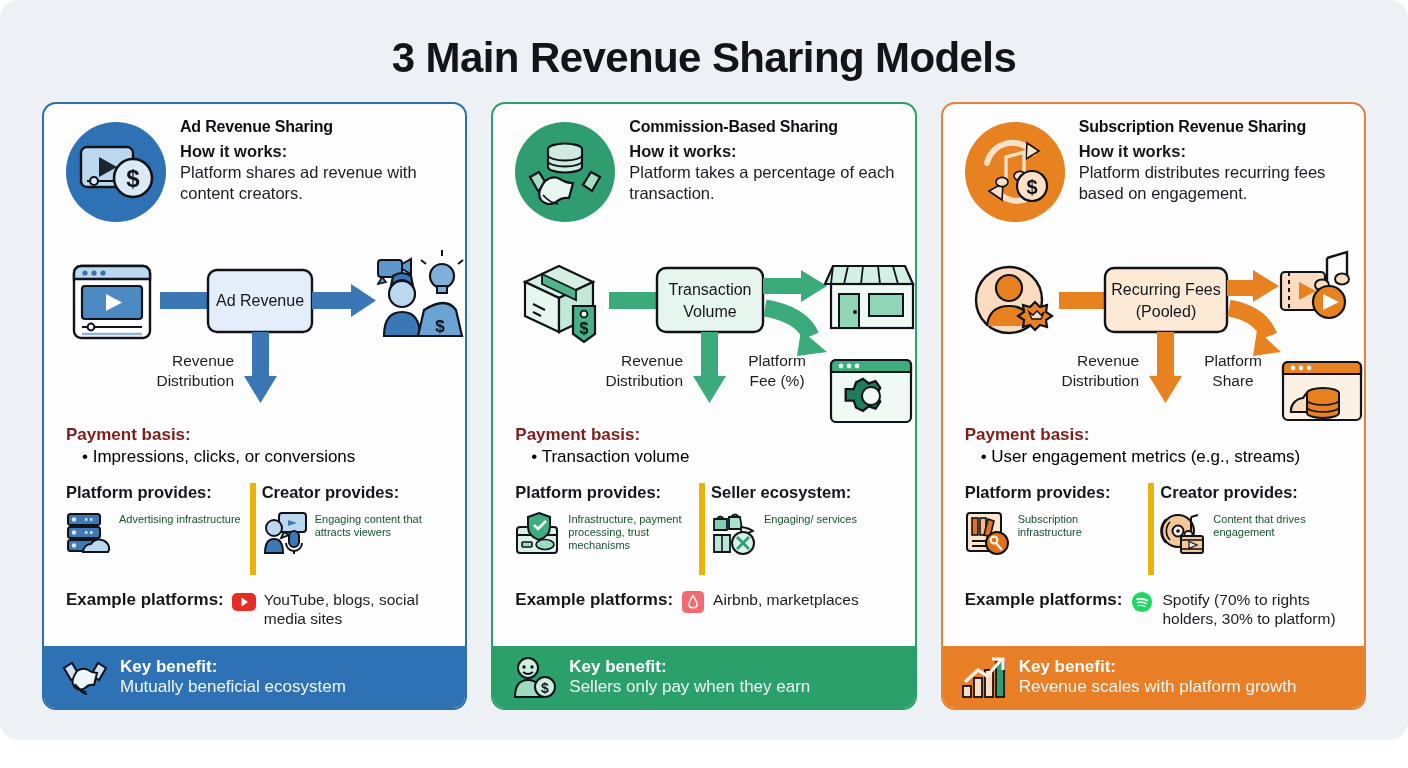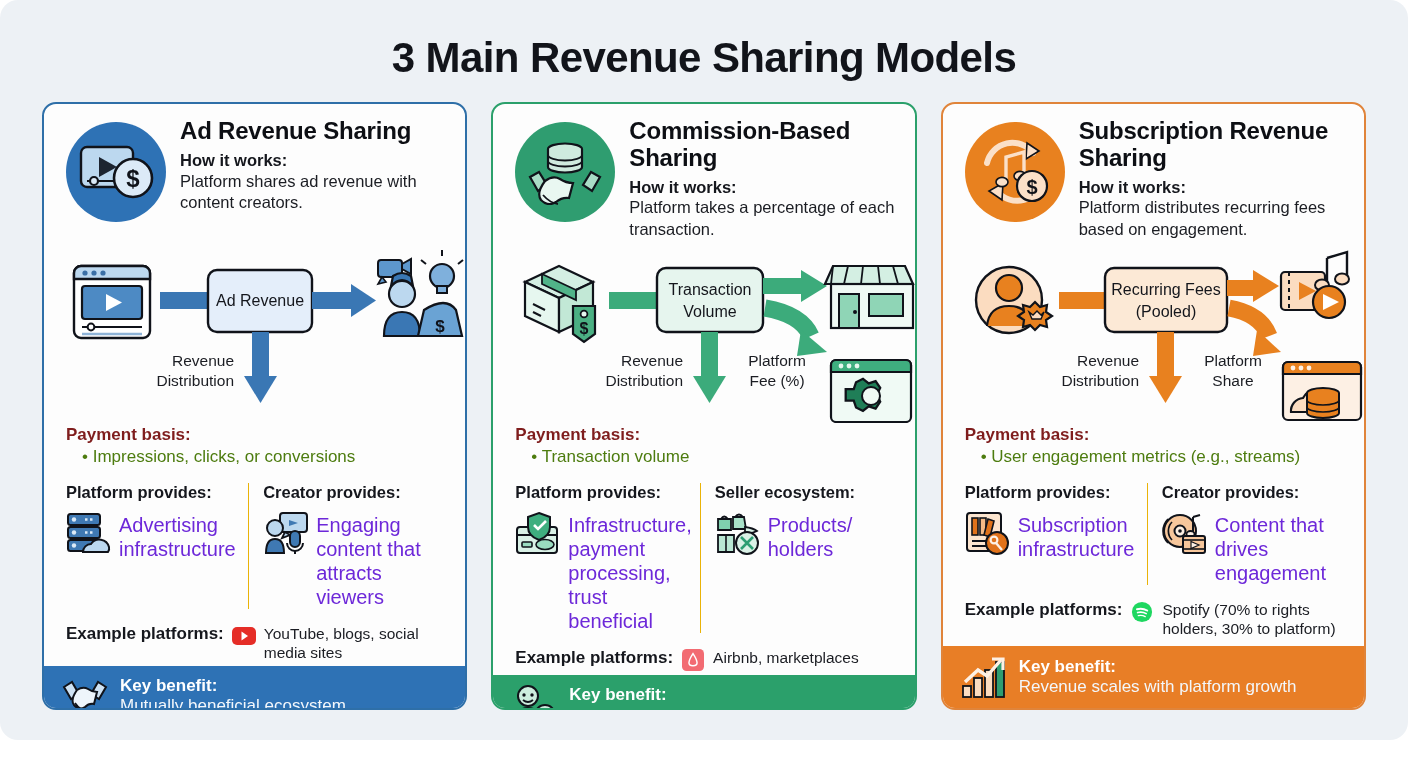--- a/index.html
+++ b/index.html
@@ -64,21 +64,21 @@
     background: #2e72b5;
     flex: 0 0 auto;
     display: flex; align-items: center; justify-content: center;
     margin-top: 6px;
   }
   .c-green .badge { background: #2f9d70; }
   .c-orange .badge { background: #e8811f; }
 
   .head-text { padding-top: 2px; flex: 1 1 auto; }
   .model-title {
-    font-size: 24px;
+    font-size: 16px;
     font-weight: bold;
     color: #0d0f14;
     line-height: 1.12;
     letter-spacing: -0.2px;
     margin-bottom: 5px;
   }
   .hiw-label {
     font-size: 16.5px; font-weight: bold; color: #15171d; line-height: 1.25;
   }
   .hiw-text {
@@ -88,34 +88,34 @@
   
   .flow {
     position: relative;
     height: 175px;
     margin-top: 4px;
   }
   .flow svg { display: block; }
 
   
   .pay-label { font-size: 17px; font-weight: bold; color: #7f1d1d; margin-top: 2px; }
-  .pay-item { font-size: 17px; color: #4d7c0f; padding-left: 16px; margin-top: 2px; }
+  .pay-item { font-size: 17px; color: #000000; padding-left: 16px; margin-top: 2px; }
 
   
   .provides {
     display: flex;
     margin-top: 16px;
     min-height: 92px;
   }
   .prov-col { flex: 1 1 0; padding-right: 8px; }
-  .prov-col.right { padding-left: 14px; border-left: 1px solid #eab308; }
+  .prov-col.right { padding-left: 6px; border-left: 6px solid #eab308; }
   .prov-title { font-size: 16.5px; font-weight: bold; color: #15171d; margin-bottom: 9px; }
   .prov-row { display: flex; gap: 7px; align-items: flex-start; }
   .prov-ico { flex: 0 0 auto; width: 46px; height: 44px; }
-  .prov-txt { font-size: 20px; color: #6d28d9; line-height: 1.2; padding-top: 2px; }
+  .prov-txt { font-size: 11px; color: #14532d; line-height: 1.2; padding-top: 2px; }
 
   
   .example {
     display: flex; align-items: flex-start; gap: 8px;
     margin-top: 14px;
   }
   .ex-label { font-size: 17px; font-weight: bold; color: #15171d; white-space: nowrap; padding-top: 1px; }
   .ex-logo { flex: 0 0 auto; width: 24px; height: 22px; margin-top: 2px; }
   .ex-txt { font-size: 15.5px; color: #1b1d23; line-height: 1.2; padding-top: 2px; }
 
@@ -370,38 +370,38 @@
             <div class="prov-title">Platform provides:</div>
             <div class="prov-row">
               <svg class="prov-ico" viewBox="0 0 46 44">
                 <rect x="2" y="16" width="40" height="26" rx="3" fill="#d9f1e6" stroke="#10131a" stroke-width="2"></rect>
                 <line x1="2" y1="24" x2="42" y2="24" stroke="#10131a" stroke-width="2"></line>
                 <rect x="7" y="31" width="10" height="5" rx="1" fill="#9adcc0" stroke="#10131a" stroke-width="1.6"></rect>
                 <ellipse cx="30" cy="33.5" rx="9" ry="5" fill="#9adcc0" stroke="#10131a" stroke-width="1.6"></ellipse>
                 <path d="M24 2 l11 4 v10 q0 9 -11 13 q-11 -4 -11 -13 V6 Z" fill="#3fae7f" stroke="#10131a" stroke-width="2"></path>
                 <path d="M19 14 l4 4 l8 -8" fill="none" stroke="#fff" stroke-width="2.6"></path>
               </svg>
-              <div class="prov-txt">Infrastructure, payment processing, trust beneficial</div>
+              <div class="prov-txt">Infrastructure, payment processing, trust mechanisms</div>
             </div>
           </div>
           <div class="prov-col right">
             <div class="prov-title">Seller ecosystem:</div>
             <div class="prov-row">
               <svg class="prov-ico" viewBox="0 0 46 44">
                 <path d="M3 8 h13 v11 h-13 Z" fill="#7fd0ae" stroke="#10131a" stroke-width="1.8"></path>
                 <path d="M6 8 q3 -5 7 0" fill="none" stroke="#10131a" stroke-width="1.8"></path>
                 <path d="M18 6 h11 l2 12 h-13 Z" fill="#a9e2c9" stroke="#10131a" stroke-width="1.8"></path>
                 <path d="M20 6 q4 -5 8 0" fill="none" stroke="#10131a" stroke-width="1.8"></path>
                 <path d="M30 16 q8 1 12 4 q-5 3 -12 2 Z" fill="#d9f1e6" stroke="#10131a" stroke-width="1.8"></path>
                 <path d="M3 24 h16 v17 h-16 Z" fill="#b9e7d3" stroke="#10131a" stroke-width="1.8"></path>
                 <line x1="11" y1="24" x2="11" y2="41" stroke="#10131a" stroke-width="1.6"></line>
                 <circle cx="32" cy="32" r="11" fill="#d9f1e6" stroke="#10131a" stroke-width="2"></circle>
                 <path d="M26 26 l12 12 M38 26 l-12 12" stroke="#2d9e73" stroke-width="2.6"></path>
               </svg>
-              <div class="prov-txt">Products/ holders</div>
+              <div class="prov-txt">Engaging/ services</div>
             </div>
           </div>
         </div>
 
         <div class="example">
           <div class="ex-label">Example platforms:</div>
           <svg class="ex-logo" viewBox="0 0 24 24" style="height:22px">
             <rect x="0" y="0" width="24" height="24" rx="5" fill="#f26b72"></rect>
             <path d="M12 5 q4 6 4.4 9.5 q0.4 3.8 -4.4 3.8 q-4.8 0 -4.4 -3.8 Q8 11 12 5 Z" fill="none" stroke="#fff" stroke-width="1.6"></path>
           </svg>

